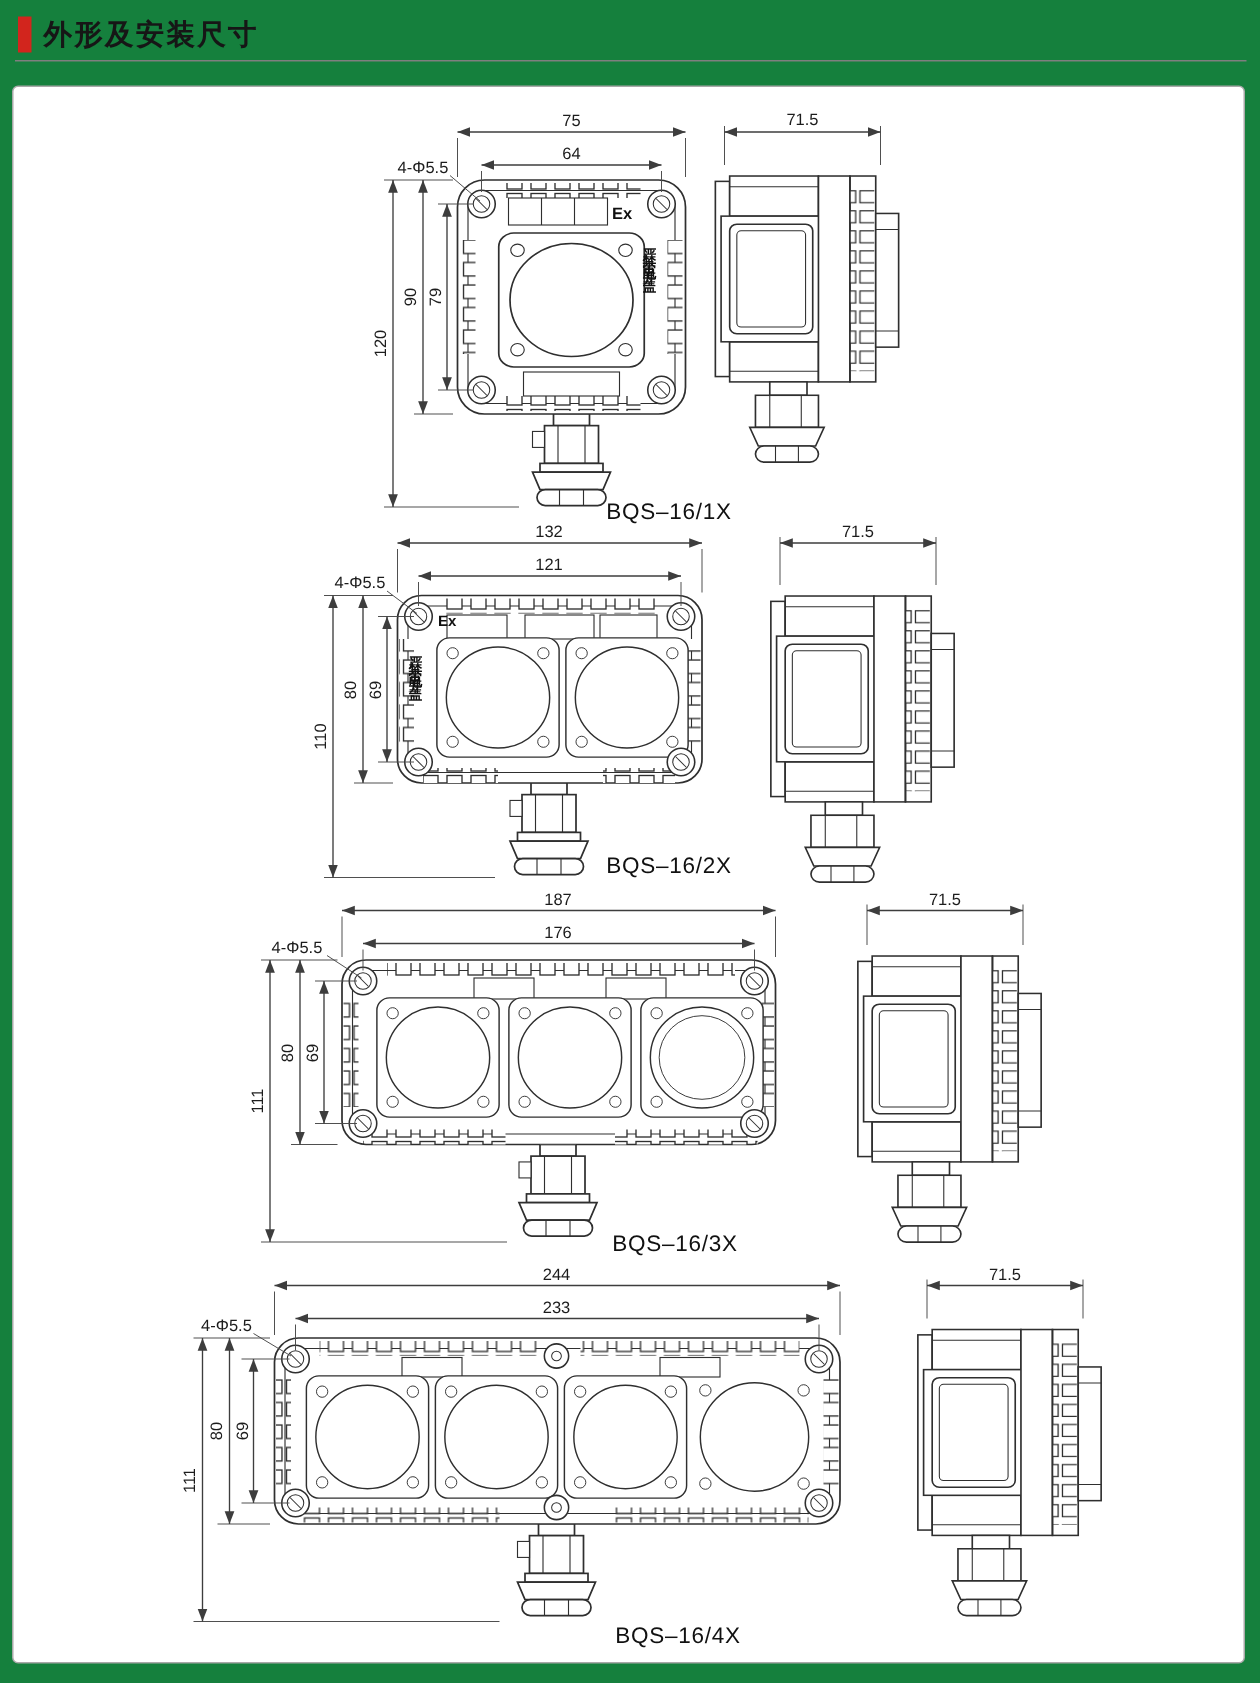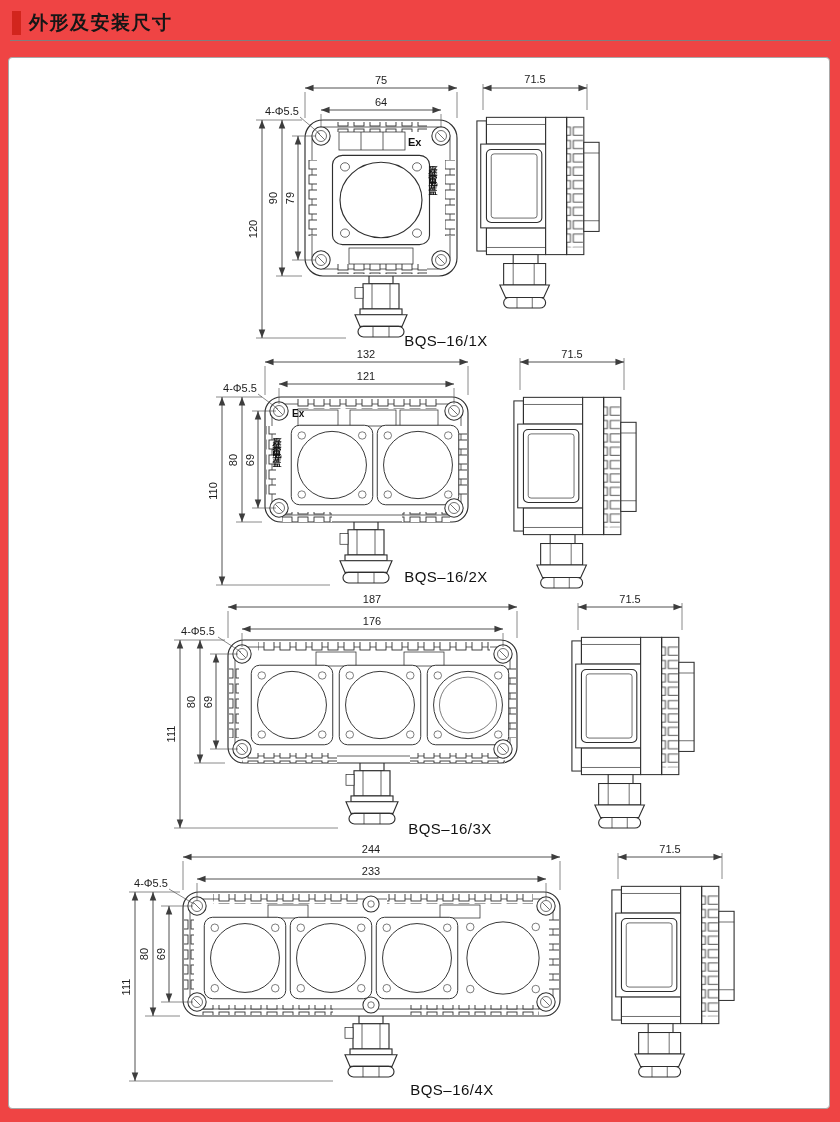--- a/index.html
+++ b/index.html
@@ -1,16 +1,16 @@
 <!DOCTYPE html>
 <html><head>
 <meta charset="utf-8">
 <style>
   html,body{margin:0;padding:0;background:#ffffff}
-  #page{position:relative;width:840px;height:1122px;background:#ef4444;font-family:"Liberation Sans",sans-serif;overflow:hidden}
+  #page{position:relative;width:840px;height:1122px;background:#15803d;font-family:"Liberation Sans",sans-serif;overflow:hidden}
   .abs{position:absolute}
   #accent{left:12px;top:11px;width:9px;height:24px;background:#d2251d}
   #title{left:29px;top:10px;font-size:19px;font-weight:bold;color:#161616;letter-spacing:1.5px}
   #rule{left:10px;top:40px;width:821px;height:0;border-top:1px solid #7f7f7f}
   #panel{left:8px;top:57px;width:820px;height:1050px;border:1px solid #a8a8a8;border-radius:4px;background:#fff}
   svg.draw{position:absolute;overflow:visible}
   .ln{fill:none;stroke:#2f2f2f;stroke-width:1.15}
   .ln2{fill:none;stroke:#2f2f2f;stroke-width:0.75}
   .wh{fill:#ffffff}
   .dim{stroke:#3d3d3d;stroke-width:0.9;fill:none;marker-start:url(#arr);marker-end:url(#arr)}

